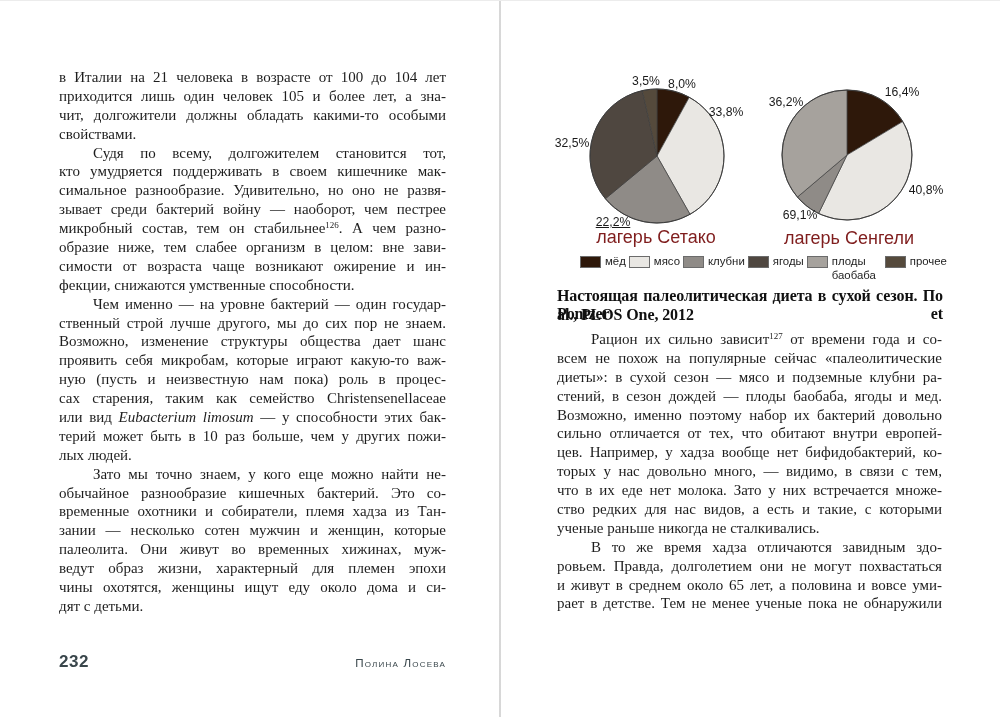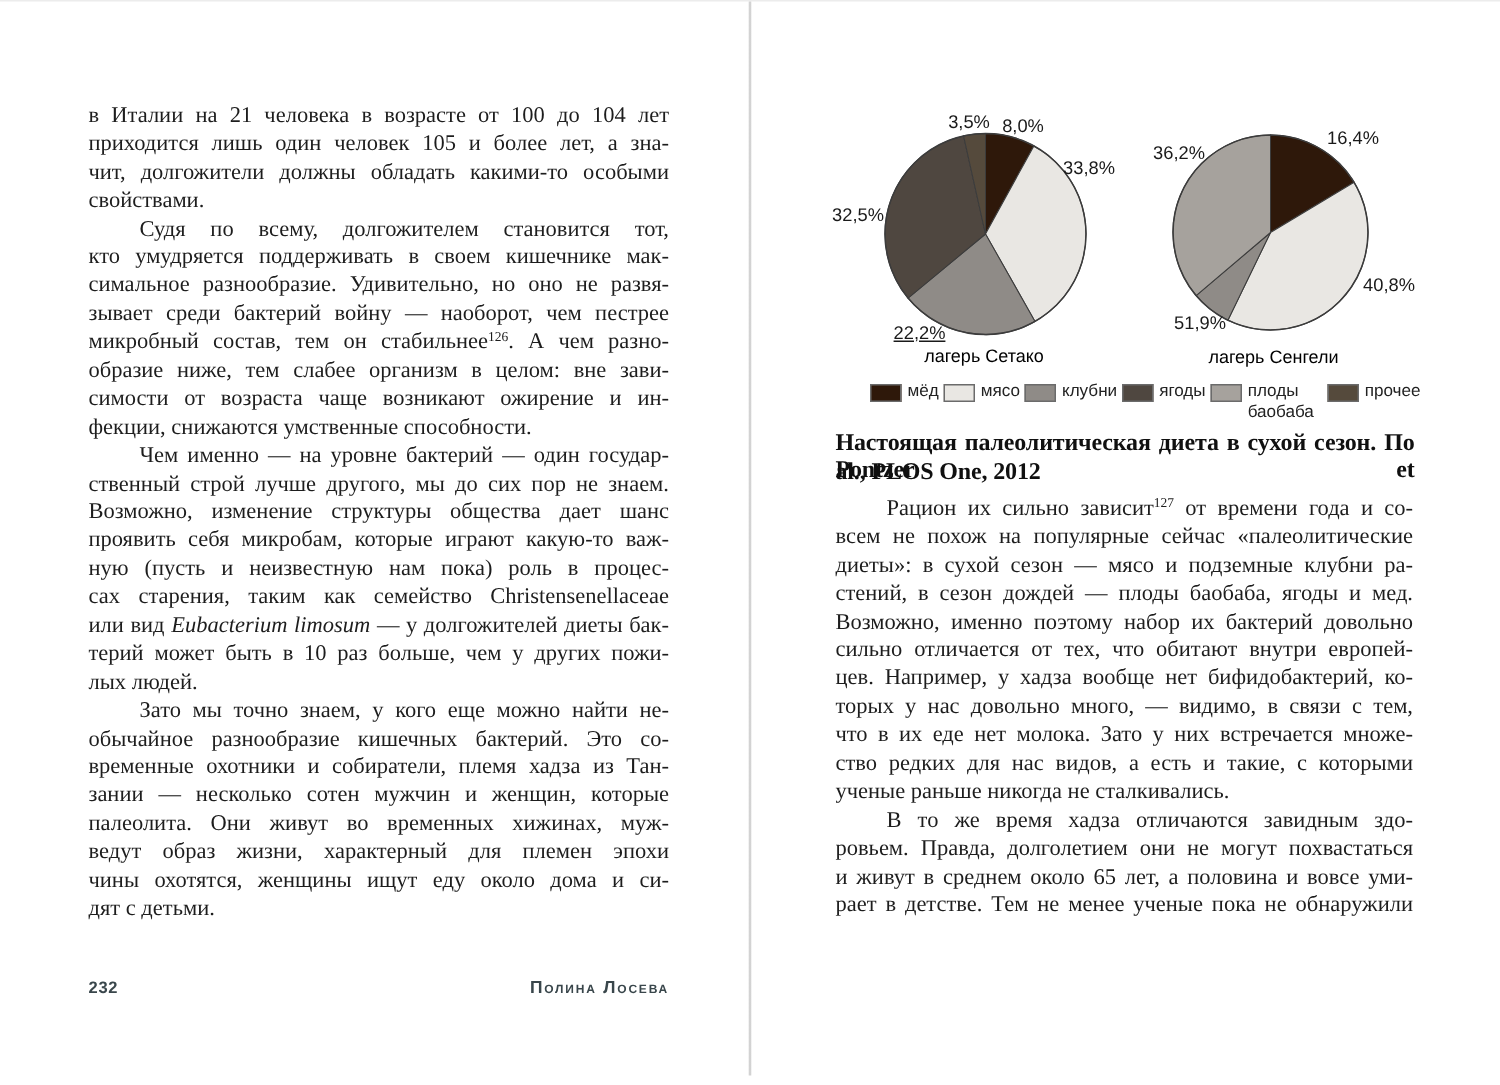--- a/index.html
+++ b/index.html
@@ -18,35 +18,35 @@
   .line{height:18.9px;line-height:18.9px;white-space:normal;}
   .jl{text-align:justify;text-align-last:justify;}
   .ind{text-indent:34px;}
   .it{font-style:italic;}
   .sup{font-size:0.6em;position:relative;top:-0.55em;}
   
   .figure{position:absolute;left:0;top:0;width:500px;height:330px;}
   .pct{position:absolute;transform:translate(-50%,-50%);white-space:nowrap;
        font-family:"Liberation Sans","DejaVu Sans",sans-serif;font-size:12.2px;color:#1a1a1a;}
   .pie-title{position:absolute;transform:translate(-50%,-50%);white-space:nowrap;
-       font-family:"Liberation Sans","DejaVu Sans",sans-serif;font-size:12px;color:#000000;}
+       font-family:"Liberation Sans","DejaVu Sans",sans-serif;font-size:18px;color:#7f1d1d;}
   .pie-svg{position:absolute;}
   .legend{position:absolute;left:80px;top:254px;width:400px;display:flex;column-gap:3px;
        font-family:"Liberation Sans","DejaVu Sans",sans-serif;font-size:11.4px;color:#222;}
   .lg-item{display:flex;align-items:flex-start;}
   .lg-swatch{width:19px;height:10px;border:1px solid #6b6b6b;margin:1px 4px 0 0;flex:none;}
   .lg-label{max-width:50px;line-height:13.5px;}
   .caption{position:absolute;left:57px;top:286px;width:386px;font-weight:bold;color:#101010;}
   .cap-line{height:19.4px;line-height:18px;font-size:16px;letter-spacing:-0.1px;}
   
   .footer{position:absolute;top:651px;display:flex;justify-content:space-between;
           align-items:baseline;font-family:"Liberation Sans","DejaVu Sans",sans-serif;color:#39464b;}
   .foot-left{left:59px;width:387px;}
-  .runhead{font-size:11.6px;letter-spacing:1.2px;font-variant:small-caps;font-weight:bold;}
-  .pagenum{font-weight:bold;font-size:11px;letter-spacing:0.5px;}
+  .runhead{font-size:11.6px;letter-spacing:1.2px;font-variant:small-caps;}
+  .pagenum{font-weight:bold;font-size:17px;letter-spacing:0.5px;}
 </style>
 </head>
 <body>
 
 <div class="spread">
   <div class="gutter"></div>
 
   <section class="page left">
     <div class="text-block">
         <div>
@@ -65,21 +65,21 @@
           <div class="line jl">симости от возраста чаще возникают ожирение и ин-</div>
           <div class="line">фекции, снижаются умственные способности.</div>
         </div>
         <div>
           <div class="line jl ind">Чем именно — на уровне бактерий — один государ-</div>
           <div class="line jl">ственный строй лучше другого, мы до сих пор не знаем.</div>
           <div class="line jl">Возможно, изменение структуры общества дает шанс</div>
           <div class="line jl">проявить себя микробам, которые играют какую-то важ-</div>
           <div class="line jl">ную (пусть и неизвестную нам пока) роль в процес-</div>
           <div class="line jl">сах старения, таким как семейство Christensenellaceae</div>
-          <div class="line jl"><span>или вид </span><span class="it">Eubacterium limosum</span><span> — у долгожителей диеты бак-</span></div>
+          <div class="line jl"><span>или вид </span><span class="it">Eubacterium limosum</span><span> — у способности этих бак-</span></div>
           <div class="line jl">терий может быть в 10 раз больше, чем у других пожи-</div>
           <div class="line">лых людей.</div>
         </div>
         <div>
           <div class="line jl ind">Зато мы точно знаем, у кого еще можно найти не-</div>
           <div class="line jl">обычайное разнообразие кишечных бактерий. Это со-</div>
           <div class="line jl">временные охотники и собиратели, племя хадза из Тан-</div>
           <div class="line jl">зании — несколько сотен мужчин и женщин, которые</div>
           <div class="line jl">палеолита. Они живут во временных хижинах, муж-</div>
           <div class="line jl">ведут образ жизни, характерный для племен эпохи</div>
@@ -141,21 +141,21 @@
           <div class="cap-line">al., PLOS One, 2012</div>
         </div>
     <span class="pct" style="left: 182px; top: 83px;">8,0%</span>
         <span class="pct" style="left: 226px; top: 111px;">33,8%</span>
         <span class="pct" style="left: 113px; top: 221px; text-decoration: underline;">22,2%</span>
         <span class="pct" style="left: 72px; top: 142px;">32,5%</span>
         <span class="pct" style="left: 146px; top: 80px;">3,5%</span>
         <span class="pie-title" style="left: 156px; top: 236px;">лагерь Сетако</span>
         <span class="pct" style="left: 402px; top: 91px;">16,4%</span>
         <span class="pct" style="left: 426px; top: 189px;">40,8%</span>
-        <span class="pct" style="left: 300px; top: 214px;">51,9%</span>
+        <span class="pct" style="left: 300px; top: 214px;">69,1%</span>
         <span class="pct" style="left: 286px; top: 101px;">36,2%</span>
         <span class="pie-title" style="left: 349px; top: 237px;">лагерь Сенгели</span>
       </div>
     <div class="text-block">
         <div>
           <div class="line jl ind"><span>Рацион их сильно зависит</span><span class="sup">127</span><span> от времени года и со-</span></div>
           <div class="line jl">всем не похож на популярные сейчас «палеолитические</div>
           <div class="line jl">диеты»: в сухой сезон — мясо и подземные клубни ра-</div>
           <div class="line jl">стений, в сезон дождей — плоды баобаба, ягоды и мед.</div>
           <div class="line jl">Возможно, именно поэтому набор их бактерий довольно</div>

